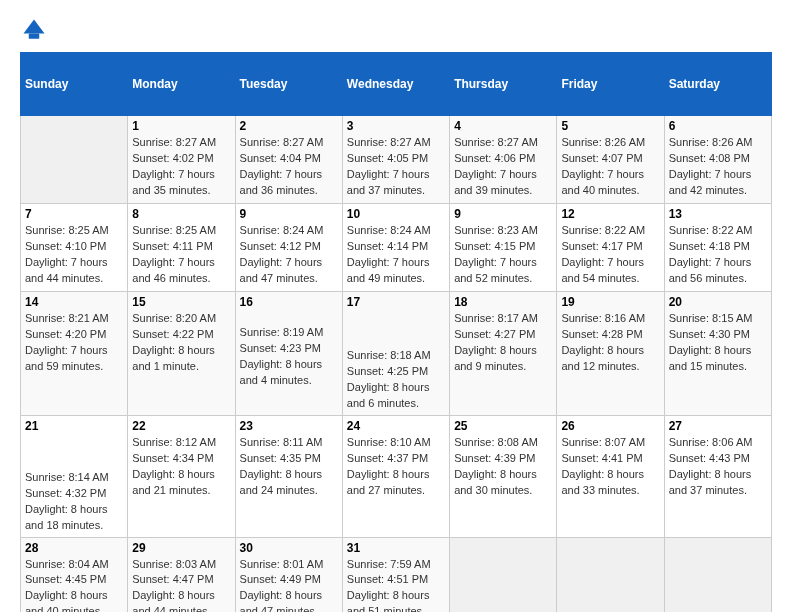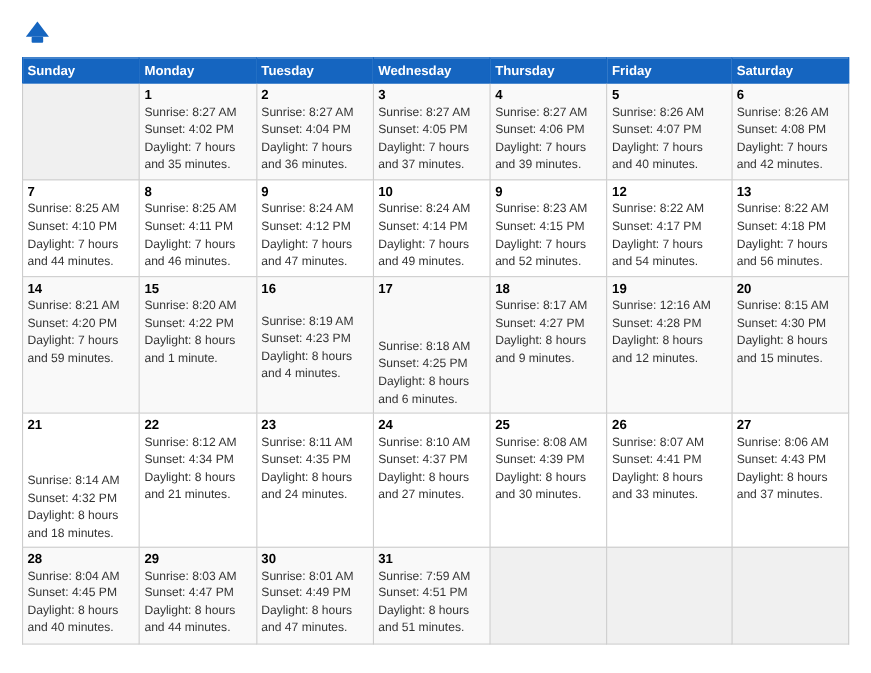--- a/index.html
+++ b/index.html
@@ -48,21 +48,21 @@
     table {
       width: 100%;
       border-collapse: collapse;
       font-size: 11px;
     }
     thead tr {
       background: #1565c0;
       color: #fff;
     }
     thead th {
-      padding: 4px 4px;
+      padding: 24px 4px;
       text-align: left;
       font-size: 12px;
       font-weight: bold;
       border: 1px solid #1565c0;
     }
     tbody tr {
       vertical-align: top;
     }
     tbody td {
       border: 1px solid #ccc;
@@ -253,21 +253,21 @@
         </td>
         <td>
           <span class="day-num">18</span>
           <div class="day-info" style="white-space: pre-line;">Sunrise: 8:17 AM
 Sunset: 4:27 PM
 Daylight: 8 hours
 and 9 minutes.</div>
         </td>
         <td>
           <span class="day-num">19</span>
-          <div class="day-info" style="white-space: pre-line;">Sunrise: 12:16 AM
+          <div class="day-info" style="white-space: pre-line;">Sunrise: 8:16 AM
 Sunset: 4:28 PM
 Daylight: 8 hours
 and 12 minutes.</div>
         </td>
         <td>
           <span class="day-num">20</span>
           <div class="day-info" style="white-space: pre-line;">Sunrise: 8:15 AM
 Sunset: 4:30 PM
 Daylight: 8 hours
 and 15 minutes.</div>

